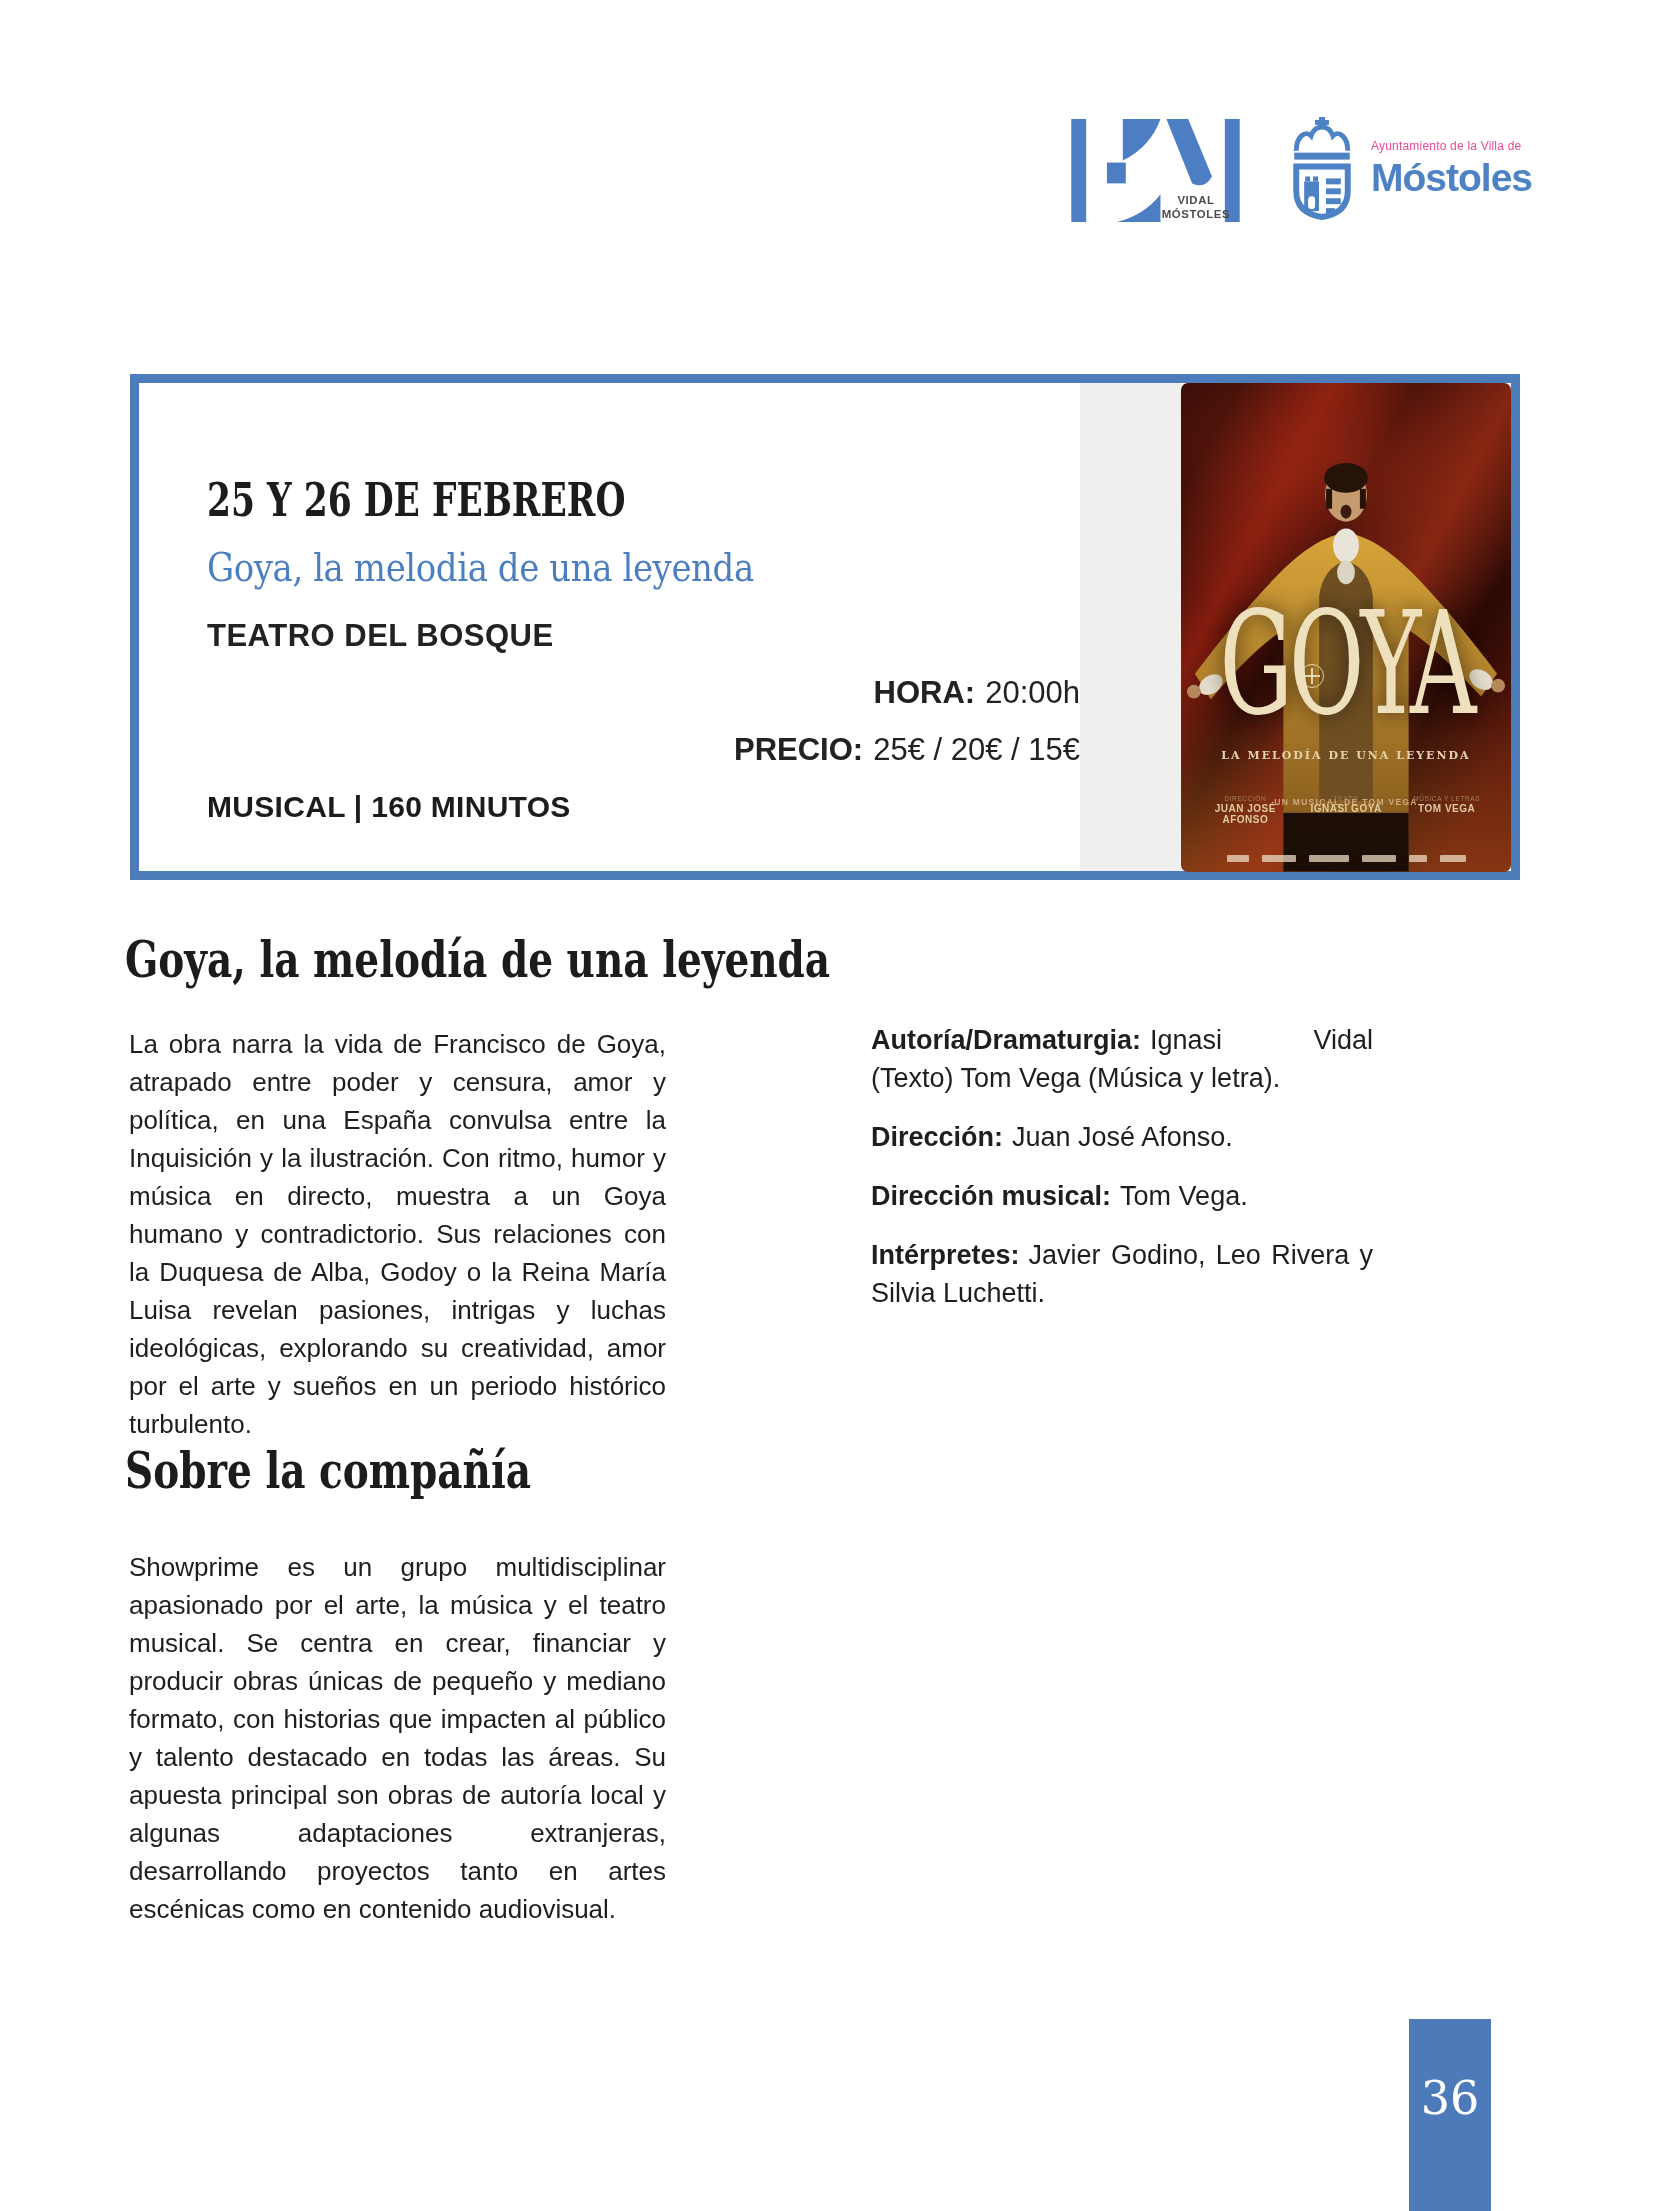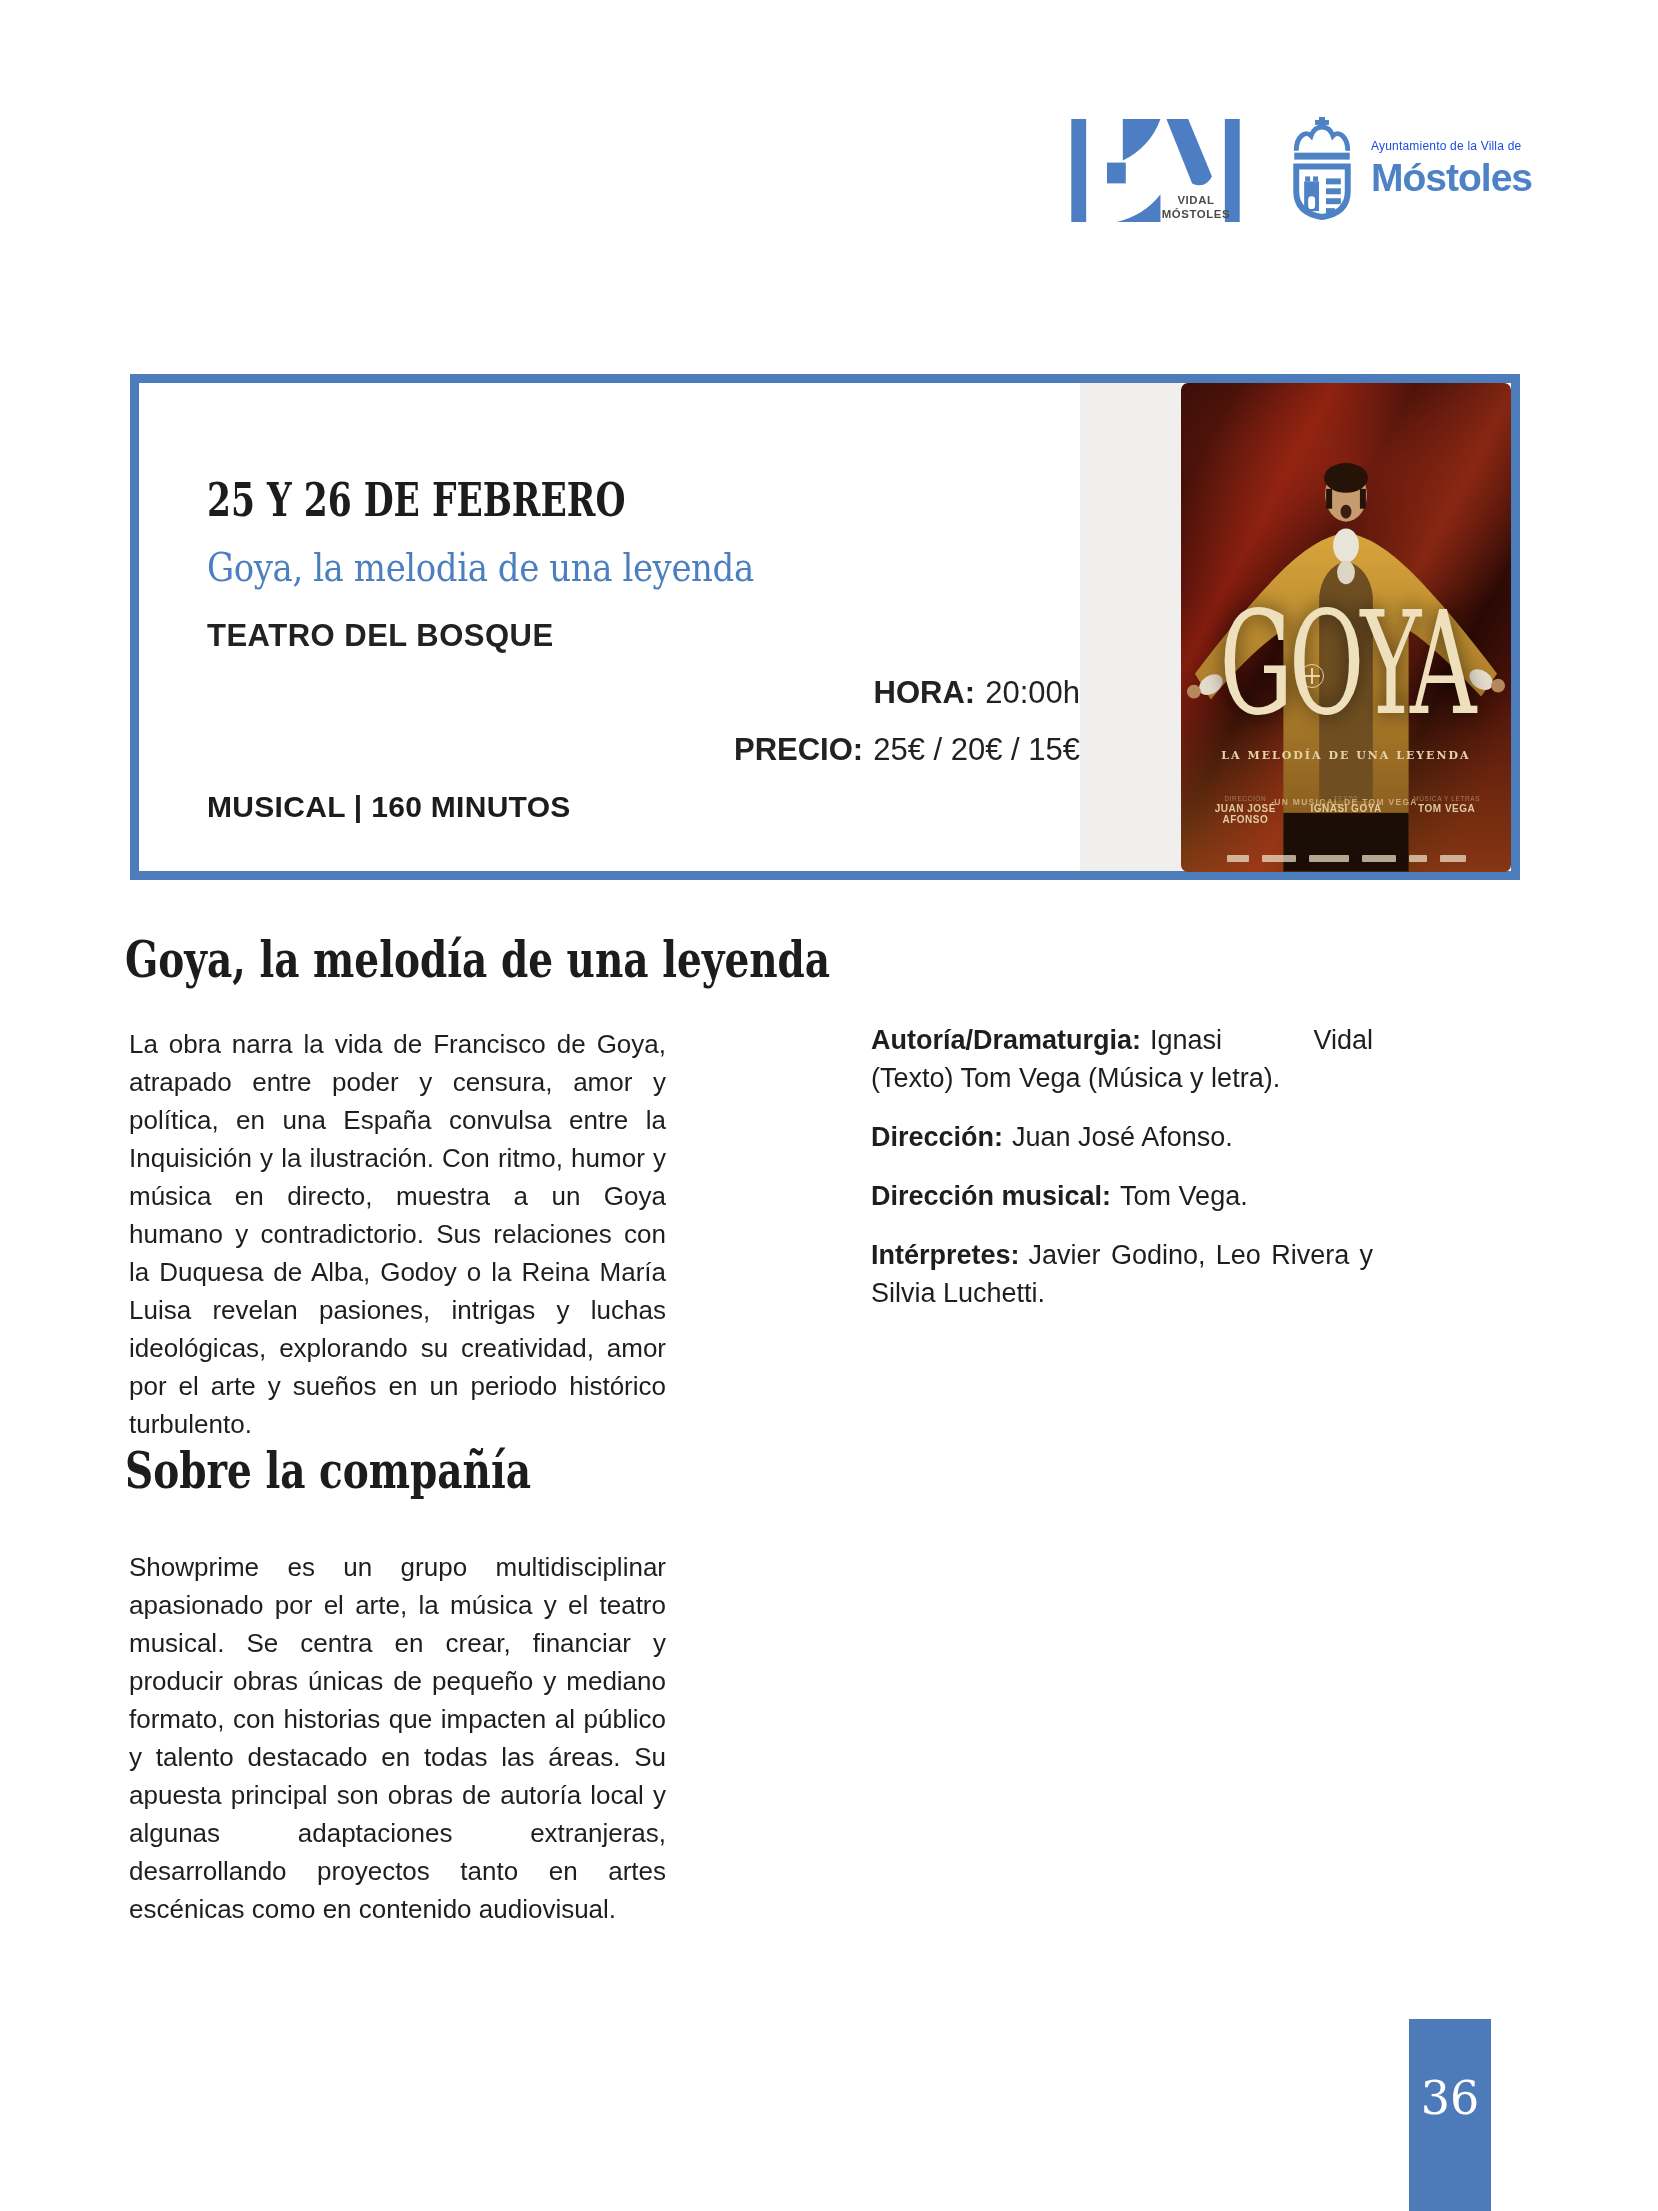--- a/index.html
+++ b/index.html
@@ -9,21 +9,21 @@
   }
 
   
   .em-logo { position:absolute; left:1067px; top:117px; width:179px; height:107px; }
   .em-logo svg { position:absolute; left:0; top:0; }
   .em-text { position:absolute; left:94px; top:76px; width:70px; text-align:center;
     font-size:11.4px; font-weight:bold; color:#4c4c4c; letter-spacing:0.6px; line-height:14px; }
   .city-logo { position:absolute; left:1289px; top:117px; width:259px; height:111px; }
   .city-logo svg { position:absolute; left:0; top:0; }
   .city-text { position:absolute; left:82px; top:22px; }
-  .city-line1 { font-size:12px; color:#1d4ed8; letter-spacing:0.2px; }
+  .city-line1 { font-size:12px; color:#ec4899; letter-spacing:0.2px; }
   .city-line2 { font-size:39px; font-weight:700; color:#4d82c4; letter-spacing:-1px; margin-top:3px; }
 
   
   .event-card {
     position:absolute; left:130px; top:374px; width:1390px; height:506px;
     box-sizing:border-box; border:9px solid #4d7cba; background:#ffffff;
     display:flex; flex-direction:row;
   }
   .card-info { flex:1 1 auto; padding:90px 0 14px 68px; }
   .slab { font-family:"DejaVu Serif","Liberation Serif",serif; font-weight:700; color:#1c1c1c; }

